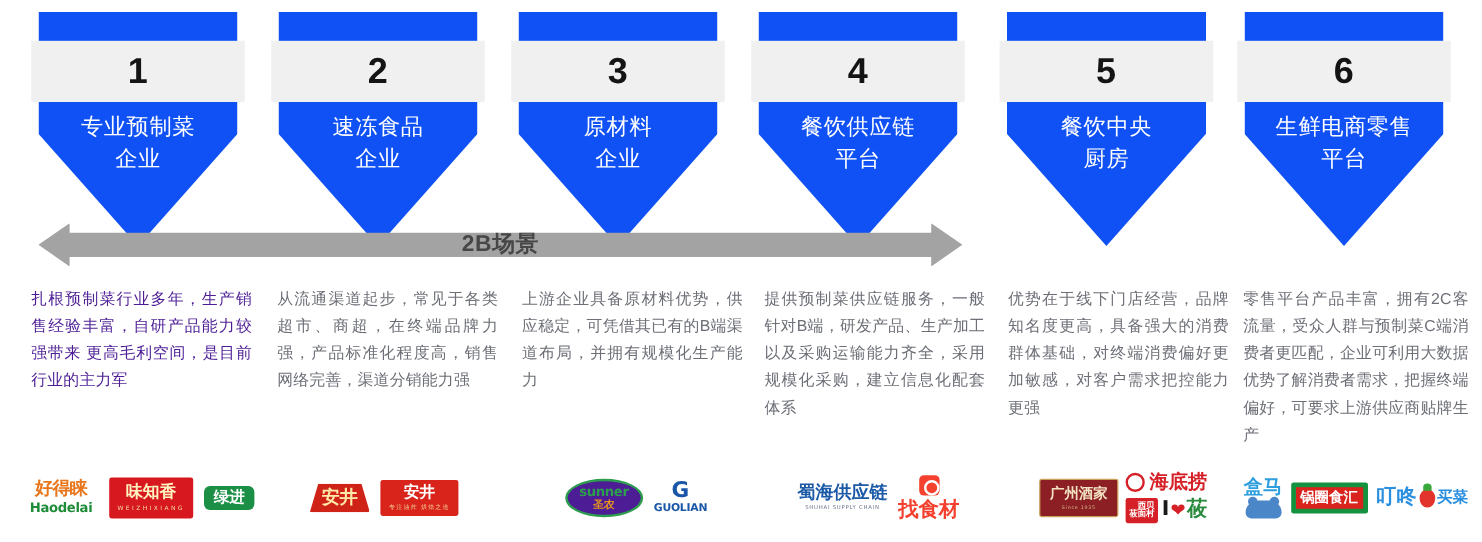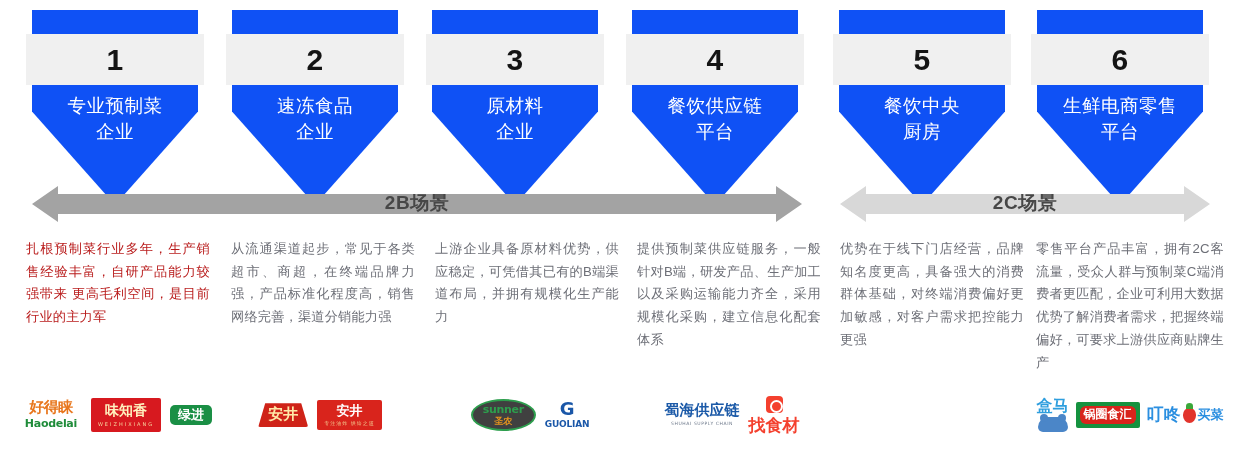--- a/index.html
+++ b/index.html
@@ -115,21 +115,21 @@
 
   .l-anjing { background:#cf2318; padding:4px 10px;
      -webkit-clip-path: polygon(14% 0,86% 0,100% 100%,0 100%);
      clip-path: polygon(14% 0,86% 0,100% 100%,0 100%); }
   .l-anjing .t1 { font-size:15px; font-weight:700; color:#ffe9a8; letter-spacing:0; }
 
   .l-qianwei { background:#d9241c; padding:4px 7px; }
   .l-qianwei .t1 { font-size:13px; font-weight:700; color:#fff; }
   .l-qianwei .t2 { font-size:5px; color:#f3c98f; margin-top:3px; letter-spacing:1px; }
 
-  .l-sunner { border:2px solid #2d9e4d; border-radius:50%/50%; padding:3px 10px; background:#404040;}
+  .l-sunner { border:2px solid #2d9e4d; border-radius:50%/50%; padding:3px 10px; background:#4c1d95;}
   .l-sunner .t1 { font-size:11px; font-weight:700; color:#2d9e4d; letter-spacing:-.3px;}
   .l-sunner .t2 { font-size:9px; font-weight:700; color:#e8951c; margin-top:1px;}
 
   .l-guolian .t1 { font-size:18px; font-weight:700; color:#1a57a8; line-height:.95; }
   .l-guolian .t2 { font-size:9px; font-weight:800; color:#1a57a8; margin-top:3px; letter-spacing:-.2px;}
 
   .l-shuhai .t1 { font-size:15px; font-weight:700; color:#1c5aa8; }
   .l-shuhai .t2 { font-size:4.5px; color:#6f7a8c; margin-top:3px; letter-spacing:.6px;}
 
   .l-zhaoshicai { flex-direction: column; gap:4px; align-items:center; }
@@ -150,21 +150,21 @@
   .l-xibei .t1 { font-size:17px; font-weight:800; color:#1b1b1b; display:flex; align-items:center; gap:1px;}
   .l-xibei .heart { color:#d62027; font-size:15px; }
   .l-xibei .grn { color:#2a8a3e; }
 
   .l-hema .t1 { font-size:16px; font-weight:700; color:#2e9ede; }
   .l-hema .hip { width:30px;height:15px;background:#4b86c8;border-radius:14px 14px 7px 7px; margin-top:2px; position:relative;}
   .l-hema .hip::before,.l-hema .hip::after{content:"";position:absolute;top:-3px;width:8px;height:8px;background:#4b86c8;border-radius:50%;}
   .l-hema .hip::before{left:2px;} .l-hema .hip::after{right:2px;}
 
   .l-guoquan { background:#15923f; padding:4px; }
-  .l-guoquan .inner { background:#d8241c; padding:2px 4px;border-radius:6px; }
+  .l-guoquan .inner { background:#d8241c; padding:2px 4px; }
   .l-guoquan .t1 { font-size:12px; font-weight:700; color:#fff; line-height:1.15;}
 
   .l-dingdong { flex-direction:row; align-items:center; gap:1px; }
   .l-dingdong .t1 { font-size:17px; font-weight:800; color:#2b8fe0; }
   .l-dingdong .t2 { font-size:13px; font-weight:800; color:#2b8fe0; }
   .l-dingdong .rad { width:13px;height:15px;background:#e2342c;border-radius:50% 50% 55% 55%; position:relative; margin:0 1px;}
   .l-dingdong .rad::after{content:"";position:absolute;top:-5px;left:3px;width:7px;height:6px;background:#3aa83a;border-radius:50% 50% 0 0;}
 </style>
 </head>
 <body>
@@ -228,25 +228,22 @@
       <div class="numband" style="background: rgb(240, 240, 240);">
         <span>6</span>
       </div>
     </div>
   </div>
 
   <div class="scn both" style="left: 32px; width: 770px; top: 186px; background: #a3a3a3;">
     <span>2B场景</span>
   </div>
 
-  <div class="scn both" style="left: 840px; width: 370px; top: 186px; background: rgb(216, 216, 216);">
-    <span>2C场景</span>
-  </div>
-
-  <div class="desc" style="left: 26px; width: 184px; color: #b91c1c;">扎根预制菜行业多年，生产销售经验丰富，自研产品能力较强带来 更高毛利空间，是目前行业的主力军</div>
+
+  <div class="desc" style="left: 26px; width: 184px; color: #4c1d95;">扎根预制菜行业多年，生产销售经验丰富，自研产品能力较强带来 更高毛利空间，是目前行业的主力军</div>
   <div class="desc" style="left: 231px; width: 184px; color: rgb(109, 111, 119);">从流通渠道起步，常见于各类超市、商超，在终端品牌力强，产品标准化程度高，销售网络完善，渠道分销能力强</div>
   <div class="desc" style="left: 435px; width: 184px; color: rgb(109, 111, 119);">上游企业具备原材料优势，供应稳定，可凭借其已有的B端渠道布局，并拥有规模化生产能力</div>
   <div class="desc" style="left: 637px; width: 184px; color: rgb(109, 111, 119);">提供预制菜供应链服务，一般针对B端，研发产品、生产加工以及采购运输能力齐全，采用规模化采购，建立信息化配套体系</div>
   <div class="desc" style="left: 840px; width: 184px; color: rgb(109, 111, 119);">优势在于线下门店经营，品牌知名度更高，具备强大的消费群体基础，对终端消费偏好更加敏感，对客户需求把控能力更强</div>
   <div class="desc" style="left: 1036px; width: 188px; color: rgb(109, 111, 119);">零售平台产品丰富，拥有2C客流量，受众人群与预制菜C端消费者更匹配，企业可利用大数据优势了解消费者需求，把握终端偏好，可要求上游供应商贴牌生产</div>
 
   <div class="logos" style="left:16px; width:200px;">
     <div class="logo">
       <div class="lg-box l-haodelai cn">
         <div class="t1">好得睐</div>
@@ -303,20 +300,44 @@
       </div>
     </div>
     <div class="logo">
       <div class="lg-box l-zhaoshicai cn">
         <div class="mark"></div>
         <div class="t1">找食材</div>
       </div>
     </div>
   </div>
 
+  <div class="logos" style="left:836px; width:200px; gap:6px;">
+    <div class="logo">
+      <div class="lg-box l-gzjj cn">
+        <div class="t1">广州酒家</div>
+        <div class="t2">Since 1935</div>
+      </div>
+    </div>
+    <div style="display:flex;flex-direction:column;gap:4px;">
+      <div class="logo">
+        <div class="lg-box l-hdl cn">
+          <div class="mark"></div>
+          <div class="t1">海底捞</div>
+        </div>
+      </div>
+      <div class="logo">
+        <div class="lg-box l-xibei cn">
+          <div class="sq">西贝<br>莜面村</div>
+          <div class="t1">
+            I<span class="heart">❤</span><span class="grn">莜</span>
+          </div>
+        </div>
+      </div>
+    </div>
+  </div>
 
   <div class="logos" style="left:1030px; width:200px; gap:7px;">
     <div class="logo">
       <div class="lg-box l-hema cn">
         <div class="t1">盒马</div>
         <div class="hip"></div>
       </div>
     </div>
     <div class="logo">
       <div class="lg-box l-guoquan cn">

